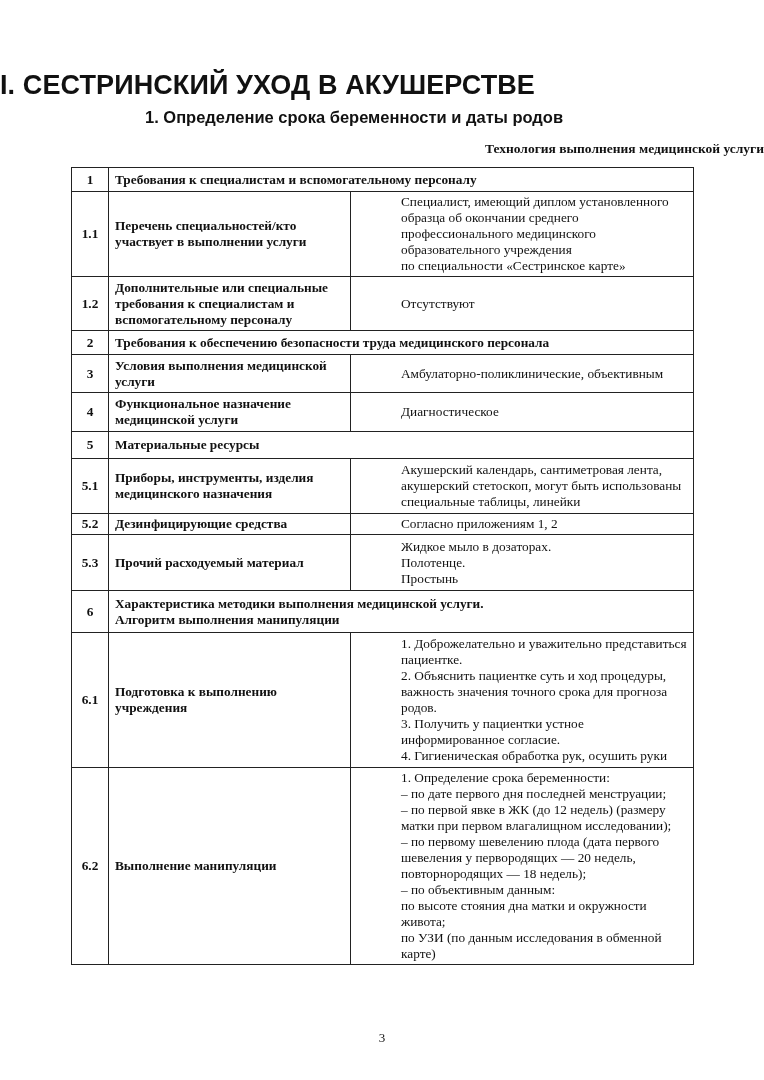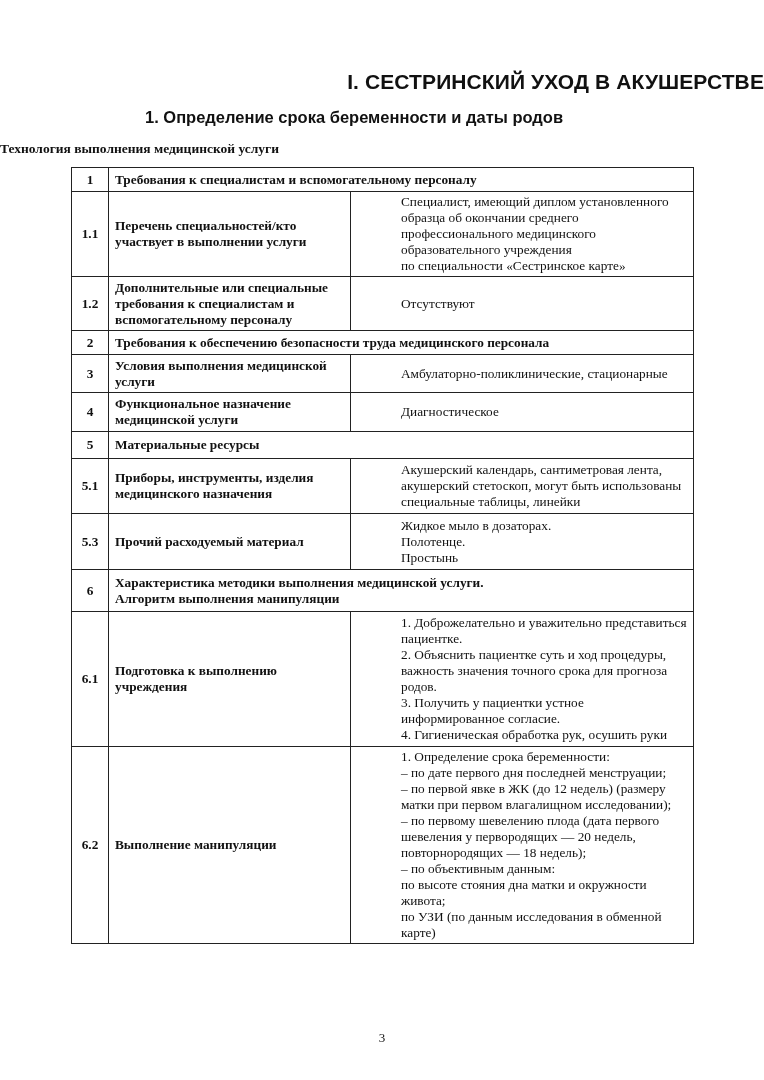--- a/index.html
+++ b/index.html
@@ -1,29 +1,29 @@
 <!DOCTYPE html>
 <html><head>
 <meta charset="utf-8">
 <style>
   html, body { margin: 0; padding: 0; background: #ffffff; }
   body { width: 764px; height: 1080px; position: relative; overflow: hidden; color: #111; }
   .h1 {
     position: absolute; left: 0; width: 764px; top: 70px;
-    text-align: right; font-family: "Liberation Sans", sans-serif;
-    font-weight: bold; font-size: 21px; letter-spacing: 0.1px;
+    text-align: left; font-family: "Liberation Sans", sans-serif;
+    font-weight: bold; font-size: 27px; letter-spacing: 0.1px;
   }
   .h2 {
     position: absolute; left: 0; width: 708px; top: 108px;
     text-align: center; font-family: "Liberation Sans", sans-serif;
     font-weight: bold; font-size: 16.5px;
   }
   .caption {
     position: absolute; left: 0; width: 764px; top: 141px;
-    text-align: left; font-family: "Liberation Serif", serif;
+    text-align: right; font-family: "Liberation Serif", serif;
     font-weight: bold; font-size: 13.5px;
   }
   table.spec {
     position: absolute; left: 71px; top: 167px; width: 622px;
     border-collapse: collapse; table-layout: fixed;
     font-family: "Liberation Serif", serif; font-size: 13.3px; line-height: 16px;
   }
   table.spec td {
     border: 1.5px solid #222; padding: 2px 6px; vertical-align: middle;
   }
@@ -77,41 +77,48 @@
       <tr style="height: 24px;">
         <td class="num">2</td>
         <td class="section" colspan="2">
           <div>Требования к обеспечению безопасности труда медицинского персонала</div>
         </td>
       </tr>
       <tr style="height: 38px;">
         <td class="num">3</td>
         <td class="label">Условия выполнения медицинской услуги</td>
         <td class="value">
-          <div>Амбулаторно-поликлинические, стационарные</div>
+          <div>Амбулаторно-поликлинические, объективным</div>
         </td>
       </tr>
       <tr style="height: 39px;">
         <td class="num">4</td>
         <td class="label">Функциональное назначение медицинской услуги</td>
         <td class="value">
           <div>Диагностическое</div>
         </td>
       </tr>
       <tr style="height: 27px;">
         <td class="num">5</td>
         <td class="section" colspan="2">
           <div>Материальные ресурсы</div>
         </td>
       </tr>
       <tr style="height: 55px;">
         <td class="num">5.1</td>
         <td class="label">Приборы, инструменты, изделия медицинского назначения</td>
         <td class="value">
           <div>Акушерский календарь, сантиметровая лента, акушерский стетоскоп, могут быть использованы специальные таблицы, линейки</div>
+        </td>
+      </tr>
+      <tr style="height: 20px;">
+        <td class="num">5.2</td>
+        <td class="label">Дезинфицирующие средства</td>
+        <td class="value">
+          <div>Согласно приложениям 1, 2</div>
         </td>
       </tr>
       <tr style="height: 56px;">
         <td class="num">5.3</td>
         <td class="label">Прочий расходуемый материал</td>
         <td class="value">
           <div>Жидкое мыло в дозаторах.</div>
           <div>Полотенце.</div>
           <div>Простынь</div>
         </td>

